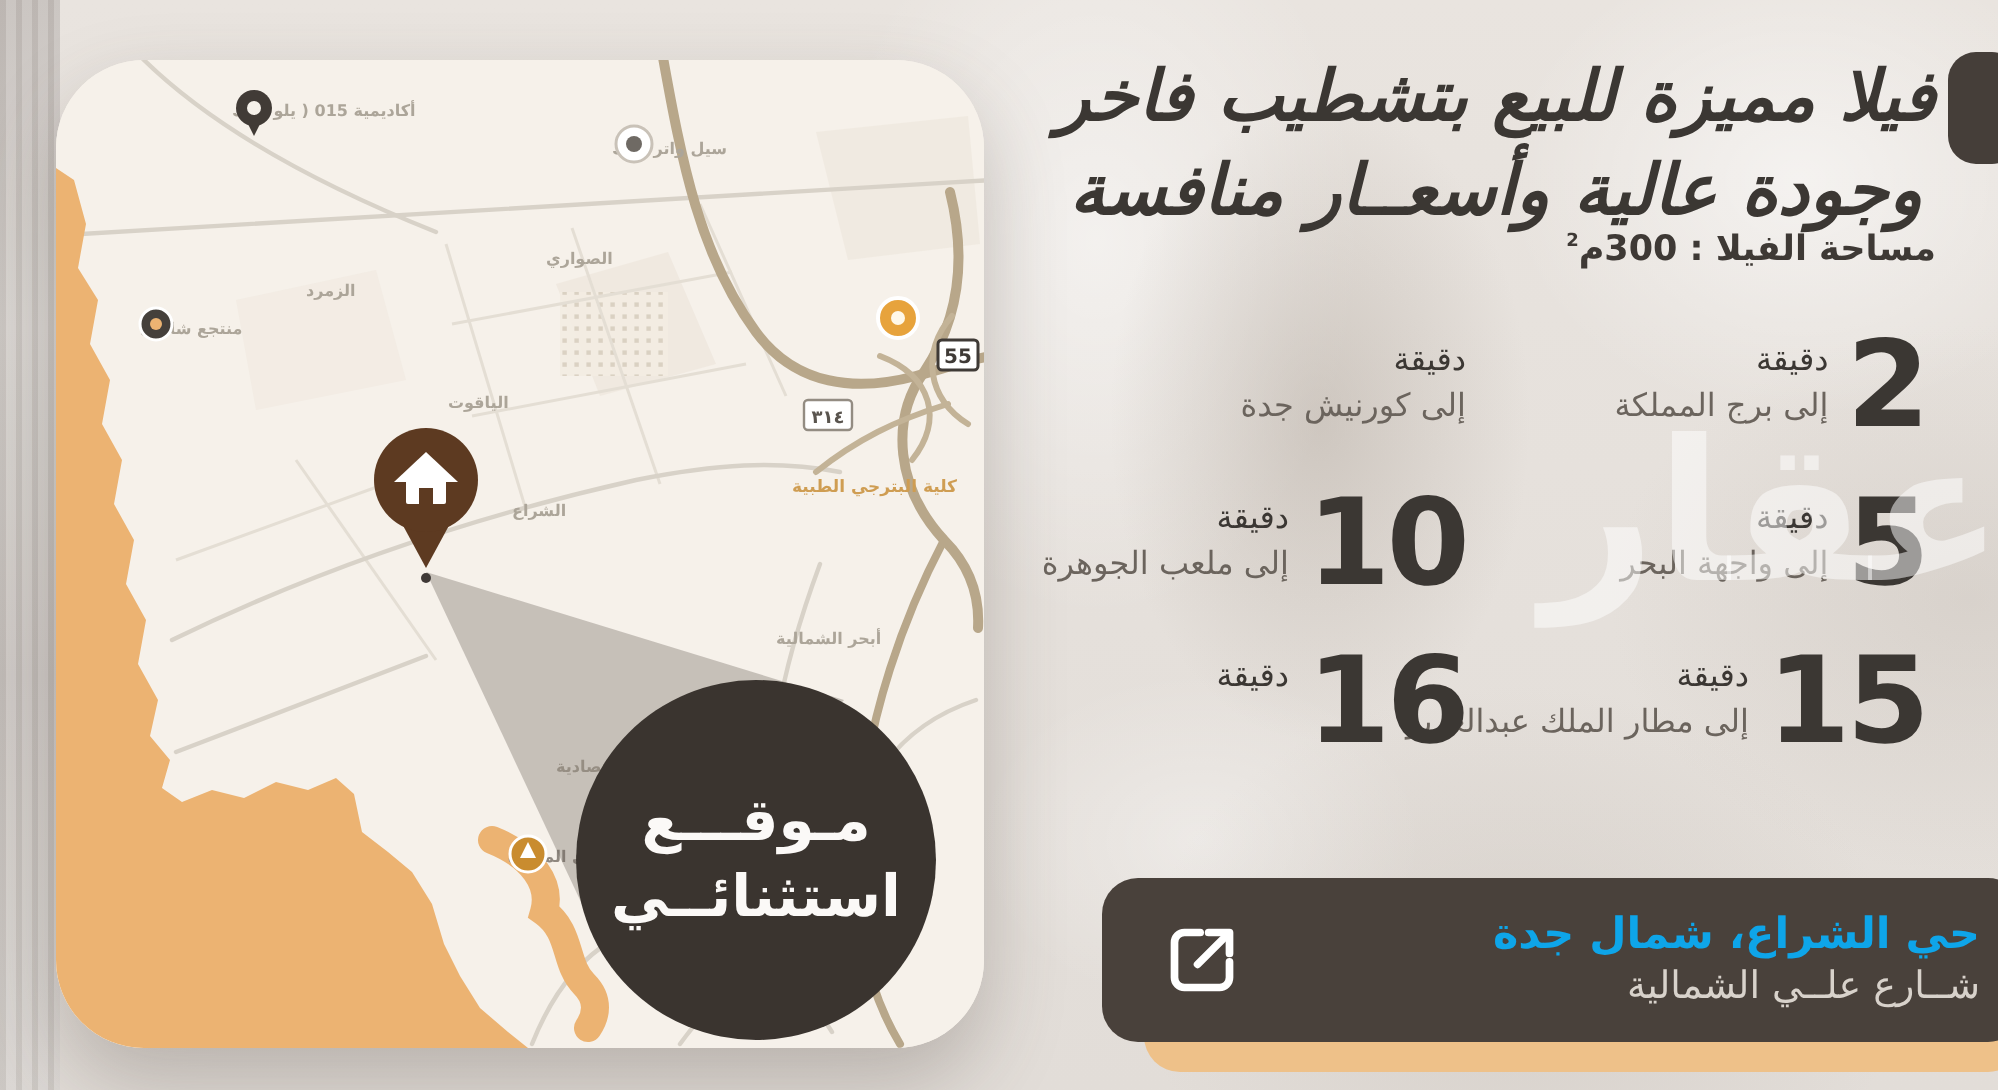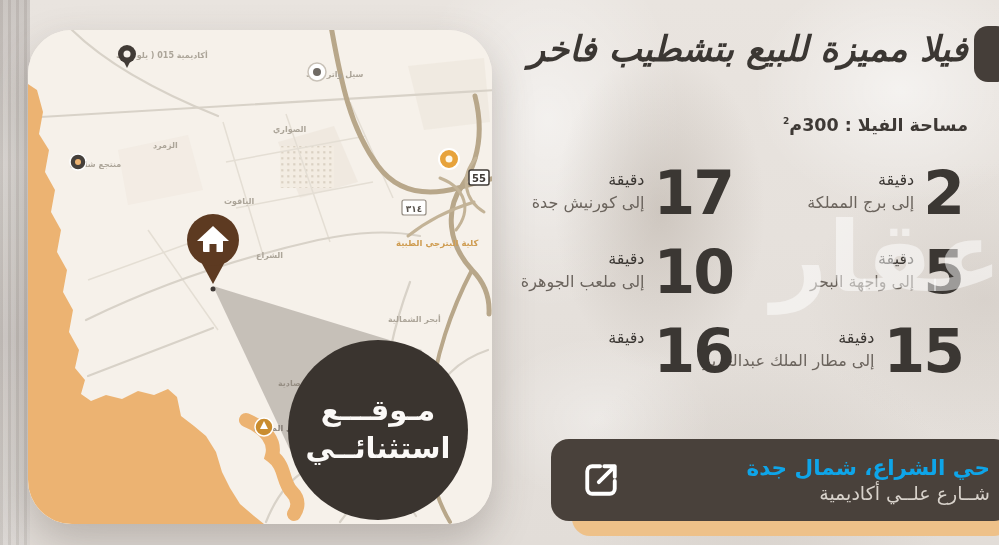--- a/index.html
+++ b/index.html
@@ -193,34 +193,34 @@
         <rect x="181.5" y="214" width="7" height="8" fill="#5d3a21"></rect>
       </g>
     </g>
   </svg>
 </div>
 
 <div class="abs accent-bar"></div>
 
 <div class="abs title">
   <div>فيلا مميزة للبيع بتشطيب فاخر</div>
+  <div>وجودة عالية وأسعــار منافسة</div>
 </div>
 
 <div class="abs areas-row">
   <div><span>مساحة الفيلا : 300م</span><sup>2</sup></div>
 </div>
 
 <div class="abs stats">
   <div class="stat">
     <span class="stat-num">2</span>
     <span class="stat-text"><span class="stat-unit">دقيقة</span>
       <div class="stat-dest">إلى برج المملكة</div></span>
   </div>
   <div class="stat">
-    <span class="stat-num">17</span>
     <span class="stat-text"><span class="stat-unit">دقيقة</span>
       <div class="stat-dest">إلى كورنيش جدة</div></span>
   </div>
   <div class="stat">
     <span class="stat-num">5</span>
     <span class="stat-text"><span class="stat-unit">دقيقة</span>
       <div class="stat-dest">إلى واجهة البحر</div></span>
   </div>
   <div class="stat">
     <span class="stat-num">10</span>
@@ -240,21 +240,21 @@
 </div>
 
 <div class="abs watermark">
   <div class="wm-ar">عقار</div>
 </div>
 
 <div class="abs address-shadow"></div>
 <div class="abs address-bar">
   <div class="addr-text">
     <div class="addr-line1">حي الشراع، شمال جدة</div>
-    <div class="addr-line2">شــارع علــي أكاديمية</div>
+    <div class="addr-line2">شــارع علــي الشمالية</div>
   </div>
   <svg width="44" height="44" viewBox="0 0 24 24">
     <g fill="none" stroke="#ffffff" stroke-width="2.1" stroke-linecap="round" stroke-linejoin="round">
       <path d="M11.5 4.5 H7.2 A2.7 2.7 0 0 0 4.5 7.2 V16.8 A2.7 2.7 0 0 0 7.2 19.5 H16.8 A2.7 2.7 0 0 0 19.5 16.8 V12.5"></path>
       <path d="M13.8 4.5 H19.5 V10.2"></path>
       <path d="M10.8 13.2 L19.2 4.8"></path>
     </g>
   </svg>
 </div>
 

